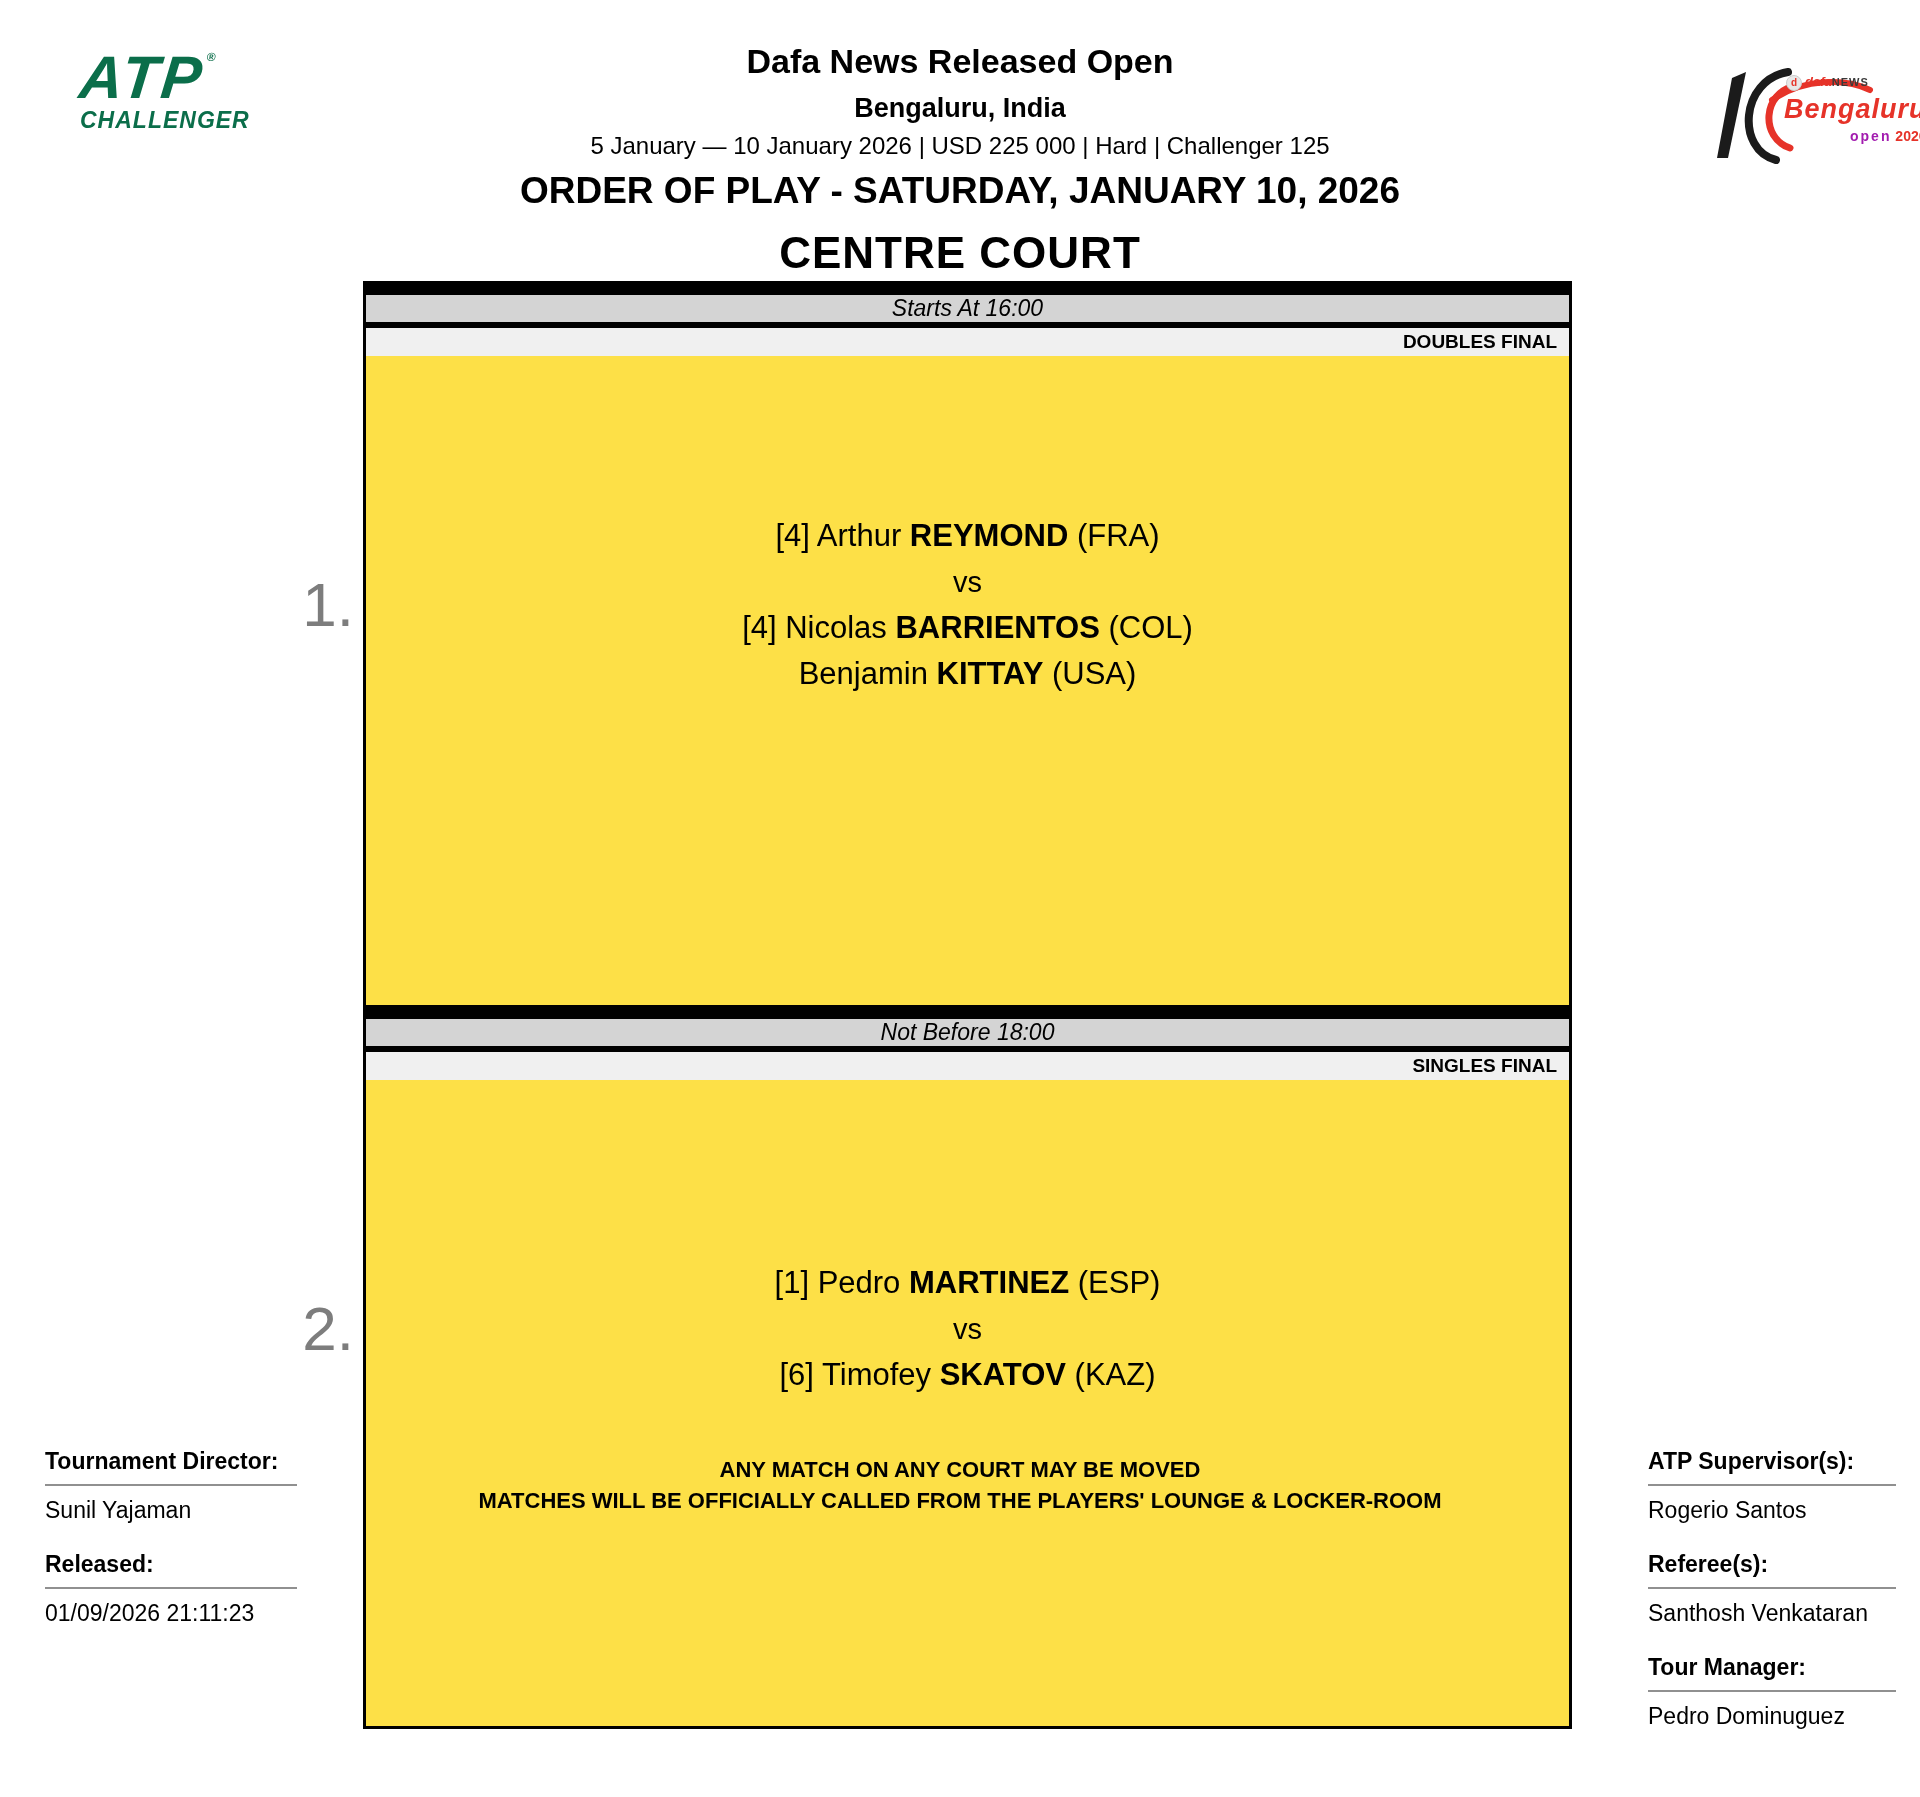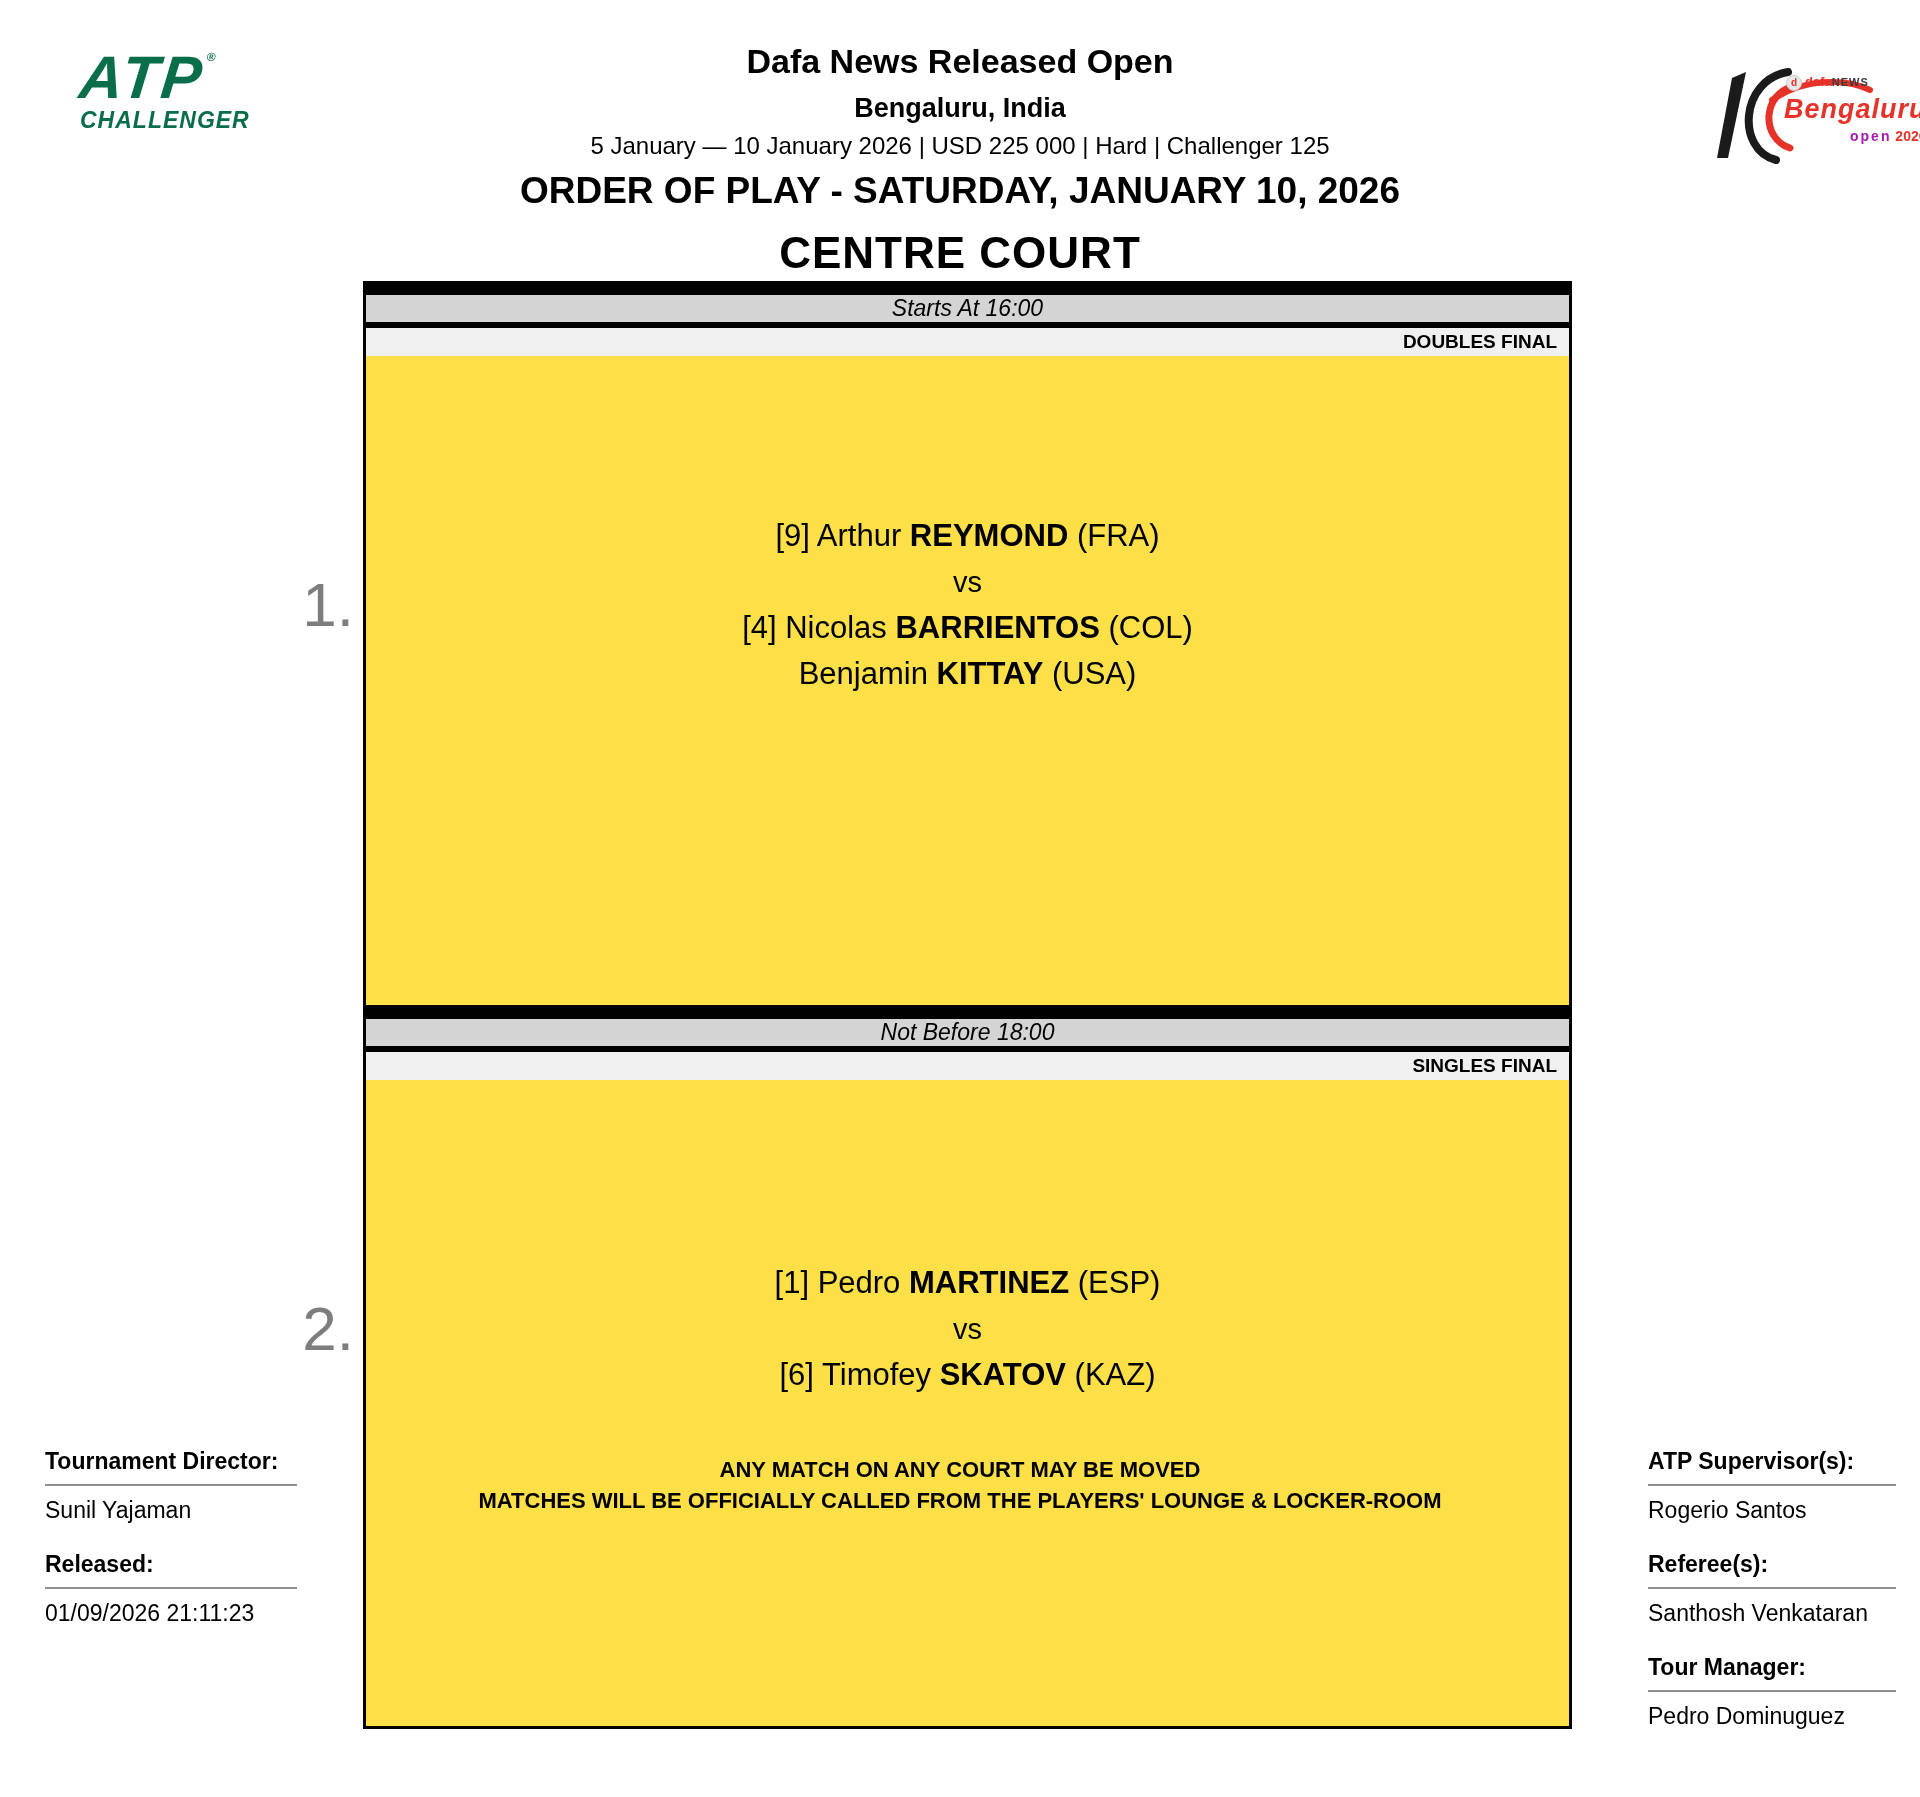--- a/index.html
+++ b/index.html
@@ -17,21 +17,21 @@
   .t-name{font-size:34px;font-weight:bold;}
   .t-loc{font-size:27px;font-weight:bold;margin-top:12px;}
   .t-details{font-size:24px;margin-top:8px;}
 
   .event-logo{position:absolute;left:1700px;top:62px;width:210px;height:110px;}
   .event-logo svg{position:absolute;left:0;top:0;}
   .dafa-line{position:absolute;left:86px;top:12px;font-size:13px;font-weight:bold;white-space:nowrap;}
   .dafa-circle{display:inline-block;width:14px;height:14px;border-radius:50%;
                background:#e8e8e8;color:#e63329;font-size:10px;line-height:14px;
                text-align:center;vertical-align:middle;margin-right:3px;border:1px solid #ccc;}
-  .dafa-red{color:#e63329;}
+  .dafa-red{color:#e63329;font-style:italic;}
   .dafa-dark{color:#3a3a3a;font-size:11px;letter-spacing:1px;margin-top:25px;}
   .beng{position:absolute;left:84px;top:32px;font-size:27px;font-weight:bold;
         color:#e63329;letter-spacing:1px;font-style:italic;}
   .open-line{position:absolute;left:150px;top:66px;font-size:14px;font-weight:bold;white-space:nowrap;}
   .open-dark{color:#a21caf;letter-spacing:2px;}
   .open-red{color:#e63329;}
 
   
   .oop-title{position:absolute;left:0;top:170px;width:100%;text-align:center;
              font-size:37px;font-weight:bold;}
@@ -110,21 +110,21 @@
     <div class="match-box">
       <div class="bar-top"></div>
       <div class="bar-time">
         <span>Starts At 16:00</span>
       </div>
       <div class="bar-strip">
         <span>DOUBLES FINAL</span>
       </div>
       <div class="match-number">1.</div>
       <div class="match-content">
-        <div class="player-line"><span>[9] Arthur </span><span class="surname">REYMOND</span><span> (FRA)</span></div>
+        <div class="player-line"><span>[4] Arthur </span><span class="surname">REYMOND</span><span> (FRA)</span></div>
         <div class="vs-line">vs</div>
         <div class="player-line"><span>[4] Nicolas </span><span class="surname">BARRIENTOS</span><span> (COL)</span></div>
         <div class="player-line"><span>Benjamin </span><span class="surname">KITTAY</span><span> (USA)</span></div>
       </div>
     </div>
 
     <div class="match-box">
       <div class="bar-top"></div>
       <div class="bar-time">
         <span>Not Before 18:00</span>

